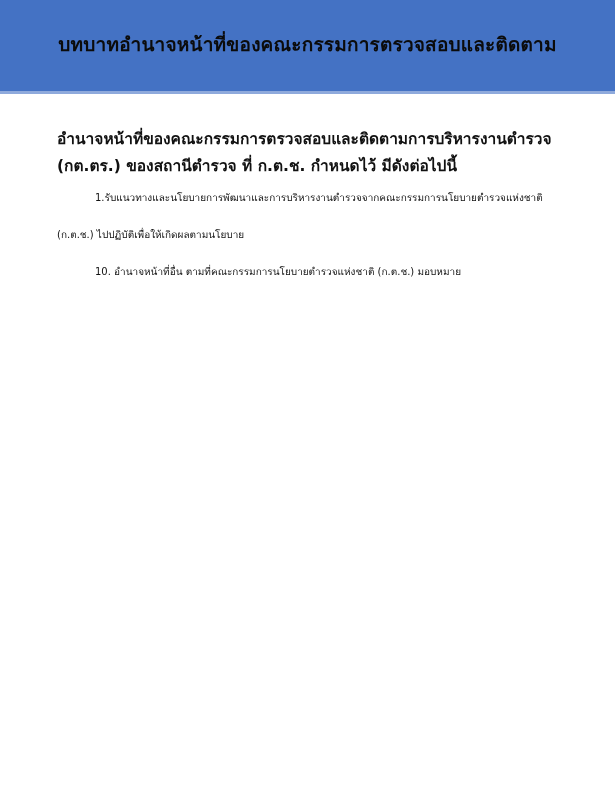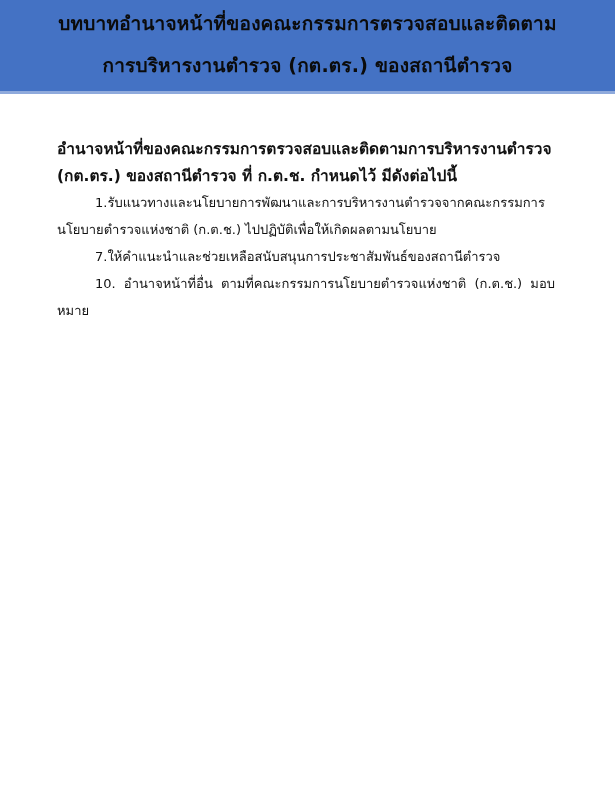--- a/index.html
+++ b/index.html
@@ -40,45 +40,42 @@
     white-space: nowrap;
   }
   .body-area {
     padding: 32px 55px 0 57px;
   }
   .intro {
     font-weight: bold;
     font-size: 15.5px;
     line-height: 26.5px;
     text-align: justify;
-    margin-top: 10px;
   }
   .items {
     margin-top: 0;
   }
   .item {
-    font-size: 13px;
-    line-height: 27px;
+    font-size: 10px;
+    line-height: 37px;
     text-align: justify;
     text-indent: 38px;
   }
 </style>
 </head>
 <body>
 
 <div class="page">
 
   <div class="banner">
     <div class="title-line">บทบาทอำนาจหน้าที่ของคณะกรรมการตรวจสอบและติดตาม</div>
-    <div class="title-line">การบริหารงานตำรวจ (กต.ตร.) ของสถานีตำรวจ</div>
   </div>
 
   <div class="body-area">
     <p class="intro">อำนาจหน้าที่ของคณะกรรมการตรวจสอบและติดตามการบริหารงานตำรวจ (กต.ตร.) ของสถานีตำรวจ ที่ ก.ต.ช. กำหนดไว้ มีดังต่อไปนี้</p>
 
     <div class="items">
       <p class="item">1.รับแนวทางและนโยบายการพัฒนาและการบริหารงานตำรวจจากคณะกรรมการนโยบายตำรวจแห่งชาติ (ก.ต.ช.) ไปปฏิบัติเพื่อให้เกิดผลตามนโยบาย</p>
-      <p class="item">7.ให้คำแนะนำและช่วยเหลือสนับสนุนการประชาสัมพันธ์ของสถานีตำรวจ</p>
       <p class="item">10. อำนาจหน้าที่อื่น ตามที่คณะกรรมการนโยบายตำรวจแห่งชาติ (ก.ต.ช.) มอบหมาย</p>
     </div>
   </div>
 
 </div>
 
 </body></html>

